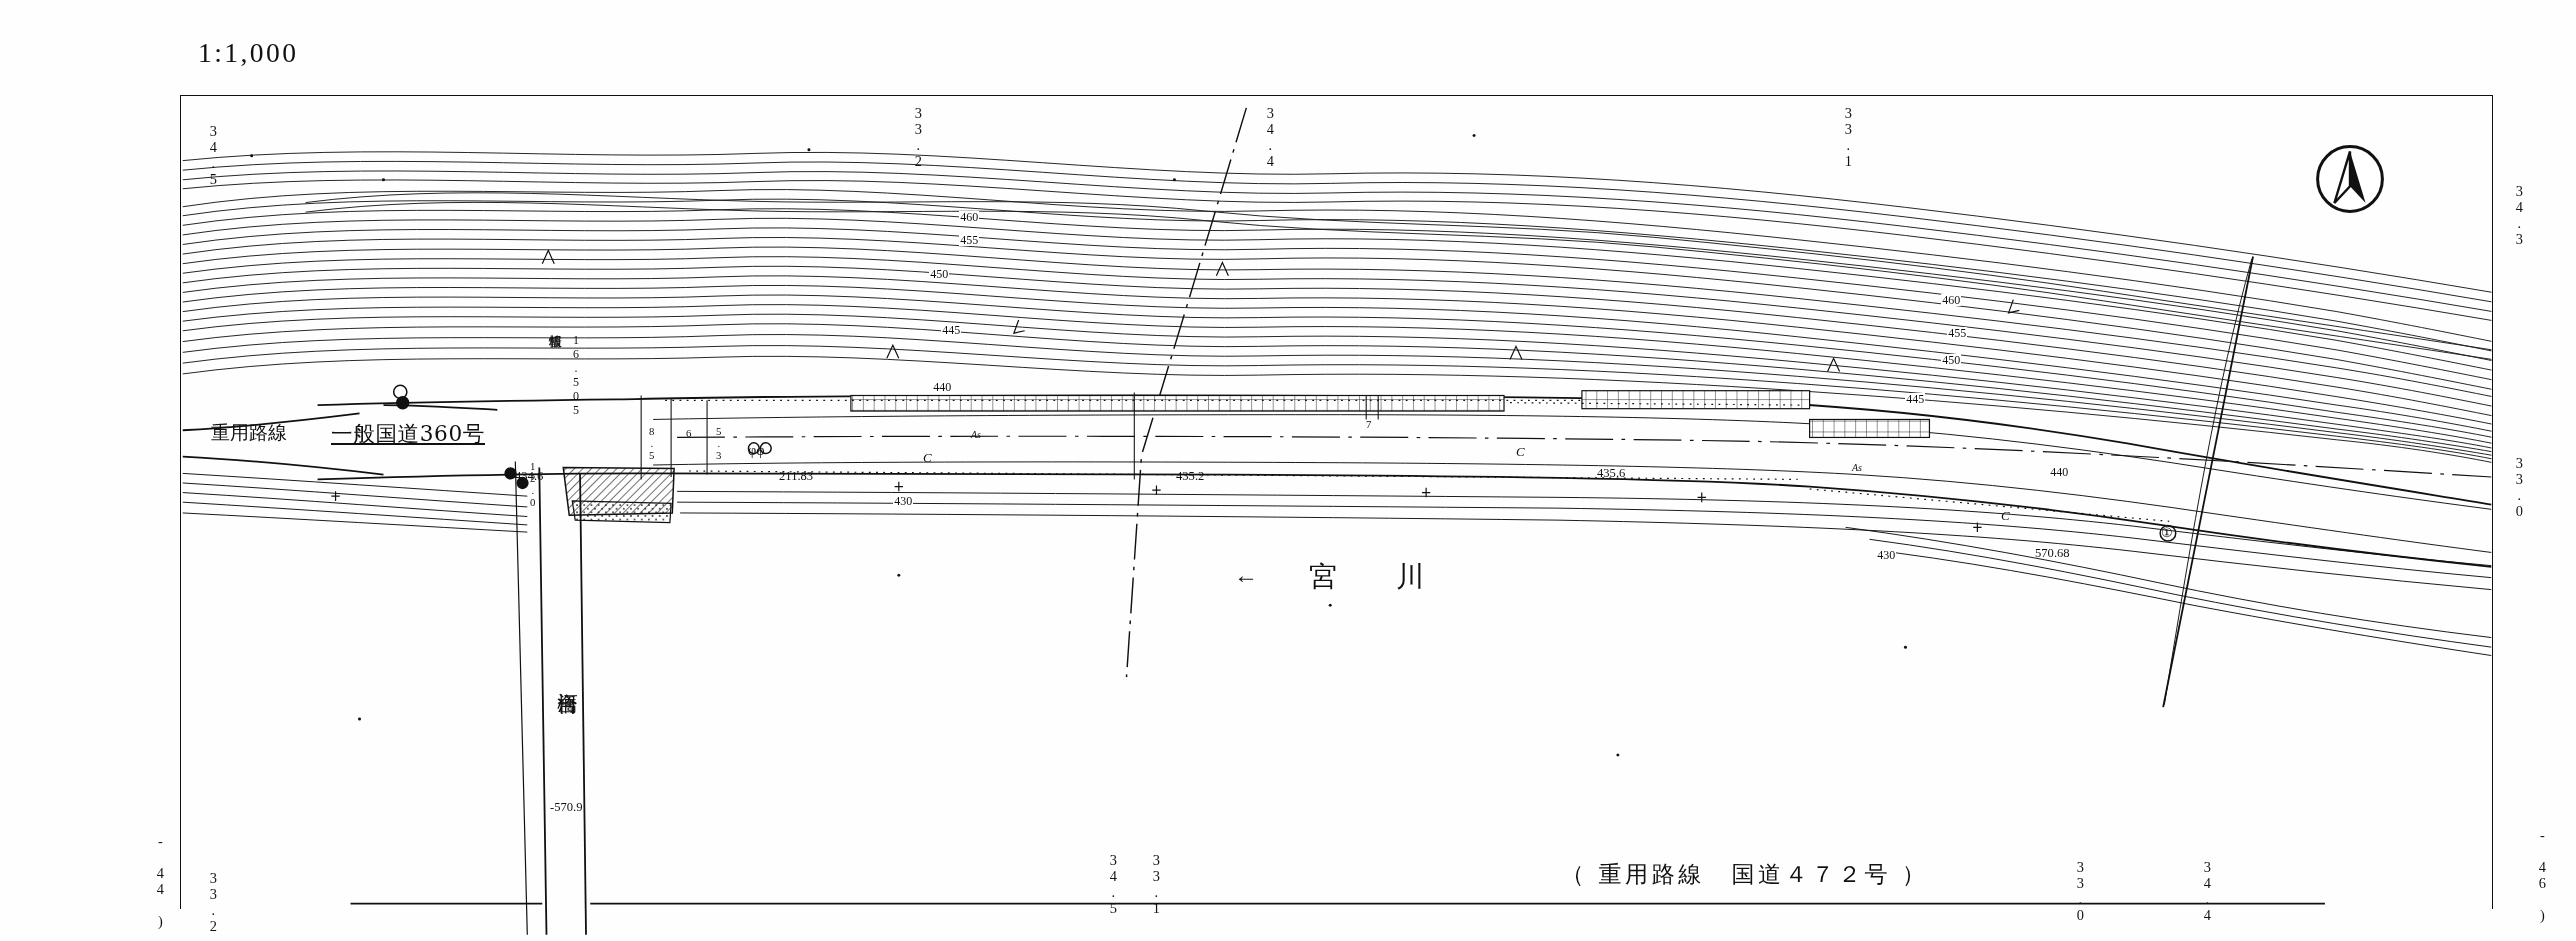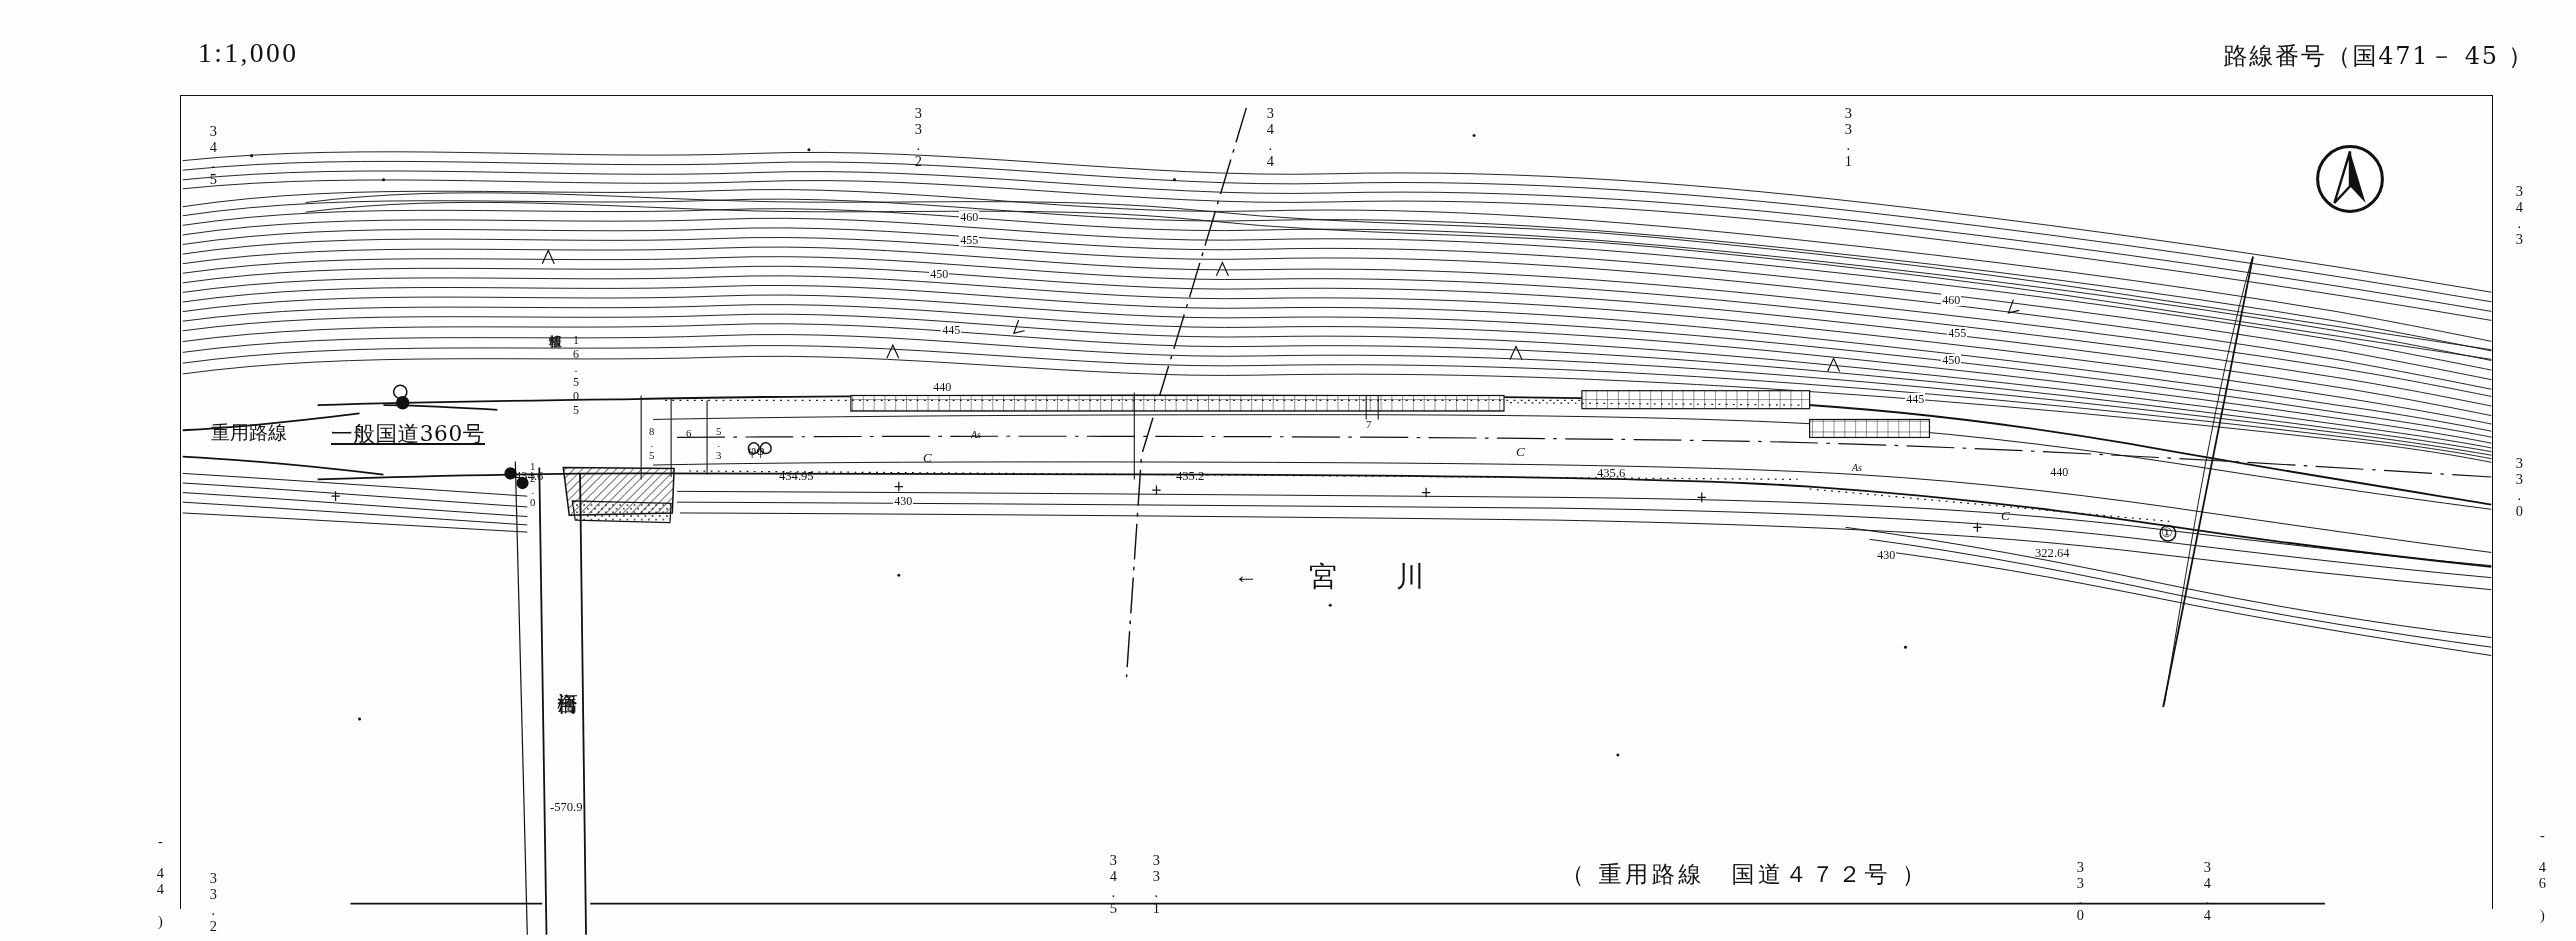--- a/index.html
+++ b/index.html
@@ -141,21 +141,20 @@
     width: 72px;
     height: 72px;
   }
 </style>
 </head>
 <body>
 
 <div id="sheet">
 
   <div class="scale-label">1:1,000</div>
-  <div class="route-number">路線番号（国471－  45 ）</div>
 
   <div id="map-frame"></div>
 
   <svg id="map-svg" viewBox="0 0 4299 1572">
     <defs>
       <clipPath id="frameClip">
         <rect x="302" y="160" width="3856" height="1412"></rect>
       </clipPath>
       <pattern id="hatchDiag" width="10" height="10" patternUnits="userSpaceOnUse" patternTransform="rotate(45)">
         <line x1="0" y1="0" x2="0" y2="10" stroke="#111" stroke-width="2"></line>
@@ -335,24 +334,24 @@
 
   <div class="mtext bridge-name vert" style="left:557px; top:677px; font-size:20.4px;">河合橋</div>
   <div class="mtext elev" style="left:550px; top:761px;">-570.9</div>
 
   <div class="mtext overlap-note" style="left:1561px; top:863px;">（ 重用路線　国道４７２号 ）</div>
 
   <div class="mtext vert" style="left:549px; top:324px; font-size:13px;">情報板</div>
   <div class="mtext vert" style="left:570px; top:333px; font-size:12px;">16.505</div>
 
   <div class="mtext elev" style="left:515px; top:430px;">434.6</div>
-  <div class="mtext elev" style="left:779px; top:430px;">434.95</div>
+  <div class="mtext elev" style="left:779px; top:430px;">211.83</div>
   <div class="mtext elev" style="left:1176px; top:430px;">435.2</div>
   <div class="mtext elev" style="left:1597px; top:427px;">435.6</div>
-  <div class="mtext elev" style="left:2035px; top:507px;">322.64</div>
+  <div class="mtext elev" style="left:2035px; top:507px;">570.68</div>
 
   <div class="mtext tiny vert" style="left:646px; top:425px;">8.5</div>
   <div class="mtext tiny vert" style="left:683px; top:427px;">6</div>
   <div class="mtext tiny vert" style="left:713px; top:425px;">5.3</div>
   <div class="mtext tiny" style="left:1366px; top:419px;">7</div>
   <div class="mtext tiny vert" style="left:527px; top:460px;">12.0</div>
 
   <div class="mtext pave" style="left:971px; top:430px;">As</div>
   <div class="mtext pave" style="left:1852px; top:463px;">As</div>
   <div class="mtext pave" style="left:923px; top:451px; font-size:13px;">C</div>

